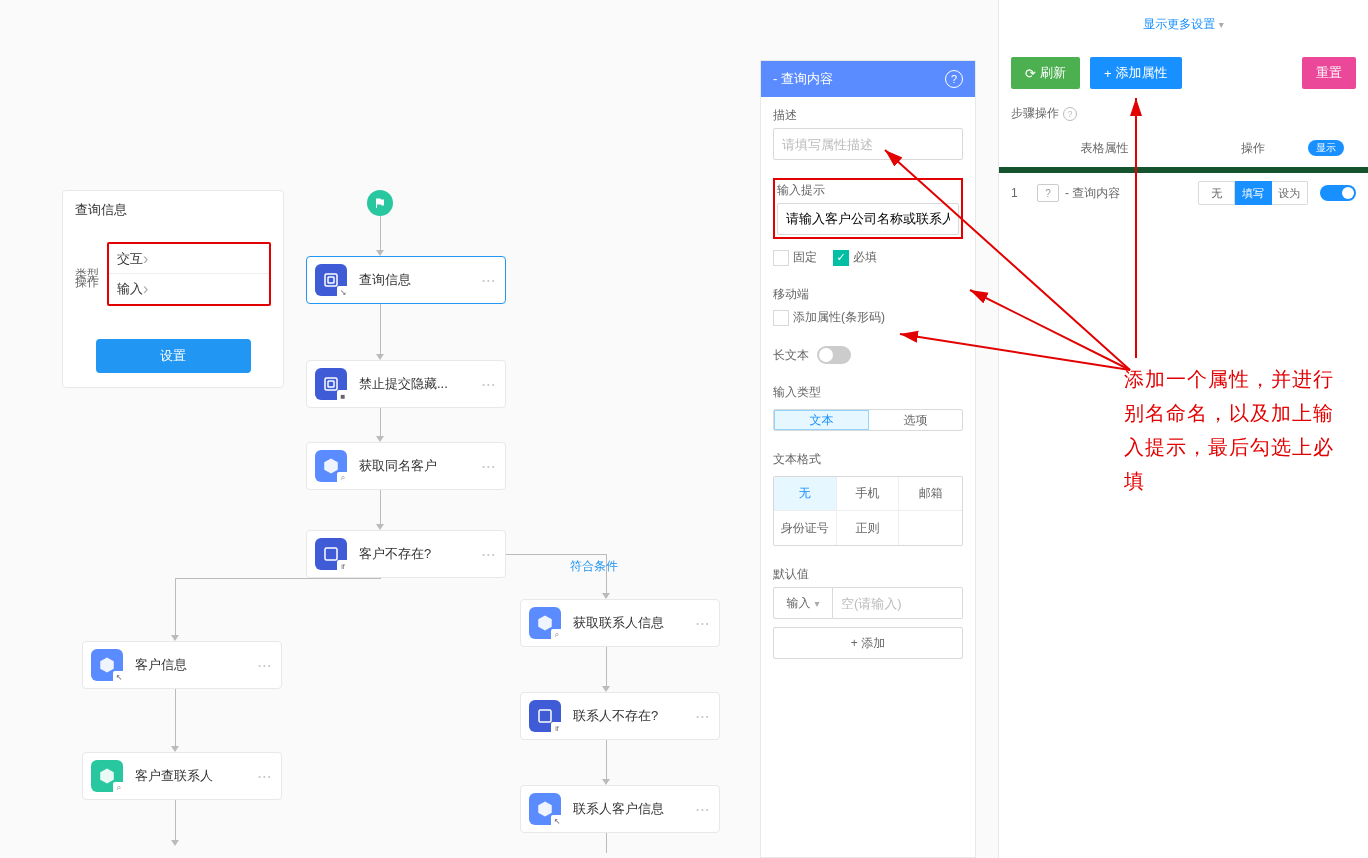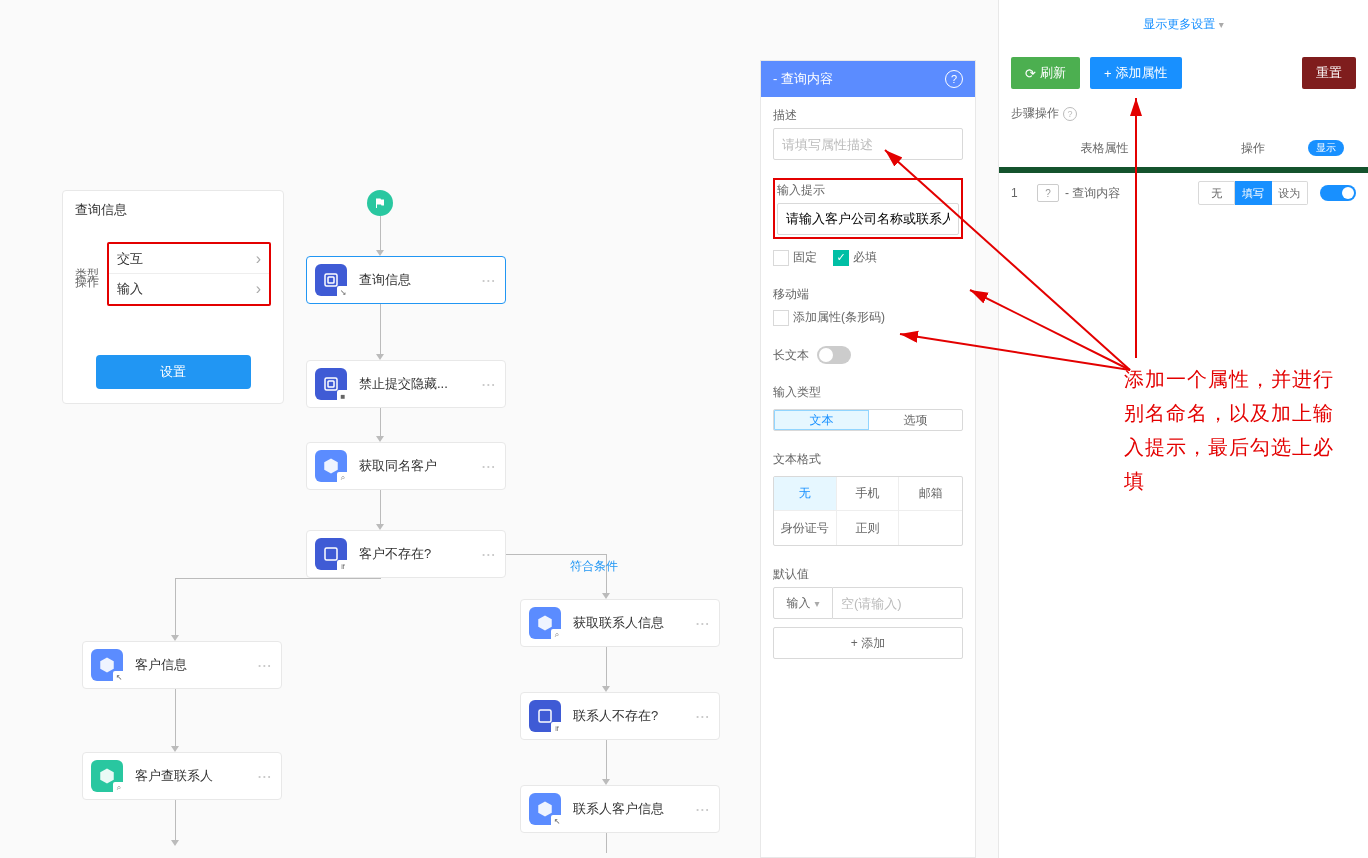--- a/index.html
+++ b/index.html
@@ -7,21 +7,21 @@
     
     
     .canvas { position: absolute; left: 0; top: 0; width: 990px; height: 858px; background: #fafafa; }
     
     
     .query-panel { position: absolute; left: 62px; top: 190px; width: 222px; background: #fff; border: 1px solid #e8e8e8; border-radius: 4px; }
     .query-panel-header { padding: 10px 12px; font-weight: 500;}
     .query-body { padding: 8px 12px 14px; }
     .query-row { display: flex; align-items: center; margin: 5px 0; }
     .query-row-label { width: 32px; color: #666; font-size: 12px; }
-    .select-box { flex: 1; height: 30px; display: flex; align-items: center; justify-content: space-between; padding: 0 8px; background: #fff; }
+    .select-box { flex: 1; height: 30px; display: flex; align-items: center; padding: 0 8px; background: #fff; }
     .select-group { flex: 1; border: 2px solid #e30000; border-radius: 2px; }
     .select-group .select-box:first-child { border-bottom: 1px solid #eee; }
     .chevron { color: #aaa; font-size: 16px; }
     .setting-btn { width: 155px; height: 34px; background: #2196F3; color: #fff; border: none; border-radius: 4px; font-size: 13px; margin: 10px auto 0; display: block; cursor: pointer; }
     
     
     .node { position: absolute; width: 200px; height: 48px; background: #fff; border: 1px solid #e8e8e8; border-radius: 4px; display: flex; align-items: center; padding: 0 8px; }
     .node.selected { border: 1px solid #2196F3; }
     .node-icon { width: 32px; height: 32px; border-radius: 6px; display: flex; align-items: center; justify-content: center; color: #fff; flex-shrink: 0; position: relative; }
     .node-icon.blue { background: #5B8CFF; }
@@ -75,21 +75,21 @@
     .add-btn { width: 100%; height: 32px; border: 1px solid #d9d9d9; border-radius: 2px; background: #fff; font-size: 12px; color: #666; margin-top: 8px; cursor: pointer; }
     
     
     .far-right { position: absolute; left: 998px; top: 0; width: 370px; height: 858px; background: #fff; border-left: 1px solid #e8e8e8; }
     .more-settings { text-align: center; padding: 16px 0; color: #1890ff; font-size: 12px; cursor: pointer; }
     .more-settings .chevron { font-size: 10px; }
     .btn-row { padding: 8px 12px; display: flex; gap: 10px; align-items: center; }
     .btn { height: 32px; padding: 0 14px; border-radius: 2px; border: none; font-size: 13px; cursor: pointer; display: flex; align-items: center; gap: 4px; font-family: inherit; }
     .btn.green { background: #4caf50; color: #fff; }
     .btn.blue { background: #1890ff; color: #fff; }
-    .btn.red { background: #7f1d1d; color: #fff; }
+    .btn.red { background: #ec4899; color: #fff; }
     
     .step-section { padding: 8px 12px; }
     .step-label { font-size: 12px; color: #666; display: flex; align-items: center; gap: 4px; }
     .help-circle { width: 14px; height: 14px; border: 1px solid #bbb; border-radius: 50%; display: inline-flex; align-items: center; justify-content: center; font-size: 9px; color: #bbb; }
     
     .table-header { display: flex; padding: 10px 12px; font-size: 12px; color: #666; border-bottom: 6px solid #14532d; }
     .th-prop { flex: 1; text-align: center; }
     .th-op { width: 110px; text-align: center; }
     .th-toggle { width: 48px; }
     .display-badge { display: inline-block; background: #1890ff; color: #fff; border-radius: 9px; padding: 1px 8px; font-size: 10px; }
@@ -129,21 +129,21 @@
           </div>
           <div class="select-box">
             <span>输入</span>
             <span class="chevron">›</span>
           </div>
         </div>
       </div>
       <div class="query-row" style="margin-top:-37px">
         <div class="query-row-label">操作</div>
       </div>
-      <button class="setting-btn" style="margin-top:64px">设置</button>
+      <button class="setting-btn" style="margin-top:48px">设置</button>
     </div>
   </div>
 
   <div class="start-node">
     <svg viewBox="0 0 24 24" fill="currentColor" width="12" height="12">
         <path d="M4 2v20h2v-7h8l1 2h5V5h-6l-1-2H4z"></path>
       </svg>
   </div>
   <div class="v-line" style="left:380px;top:216px;height:34px"></div>
   <div class="arrow-down" style="left:376px;top:250px"></div>

